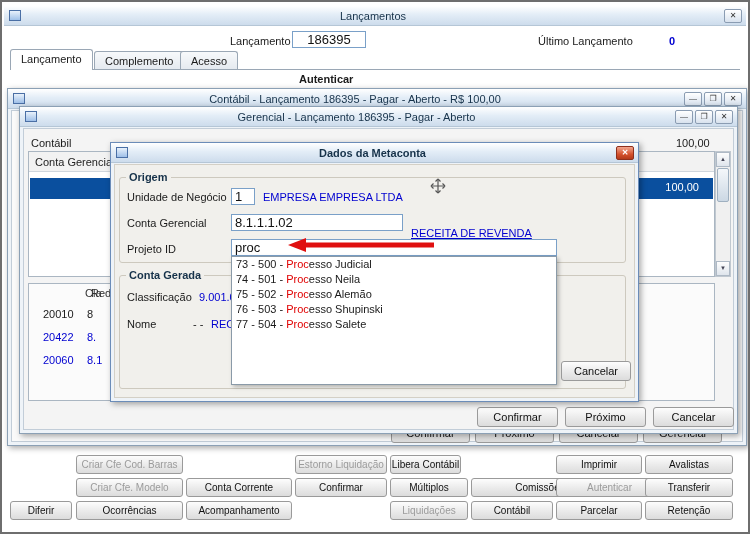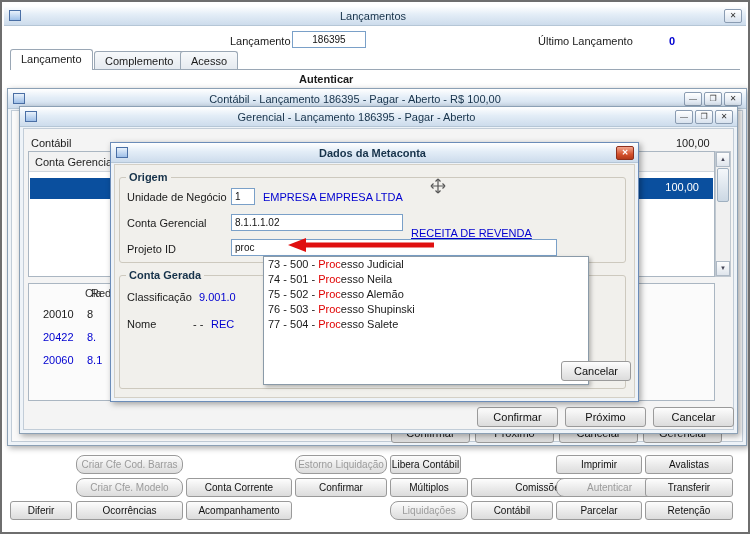--- a/index.html
+++ b/index.html
@@ -19,26 +19,26 @@
   .win-btn { width:18px; height:14px; border:1px solid #8a9cb2; border-radius:2px;
              background:linear-gradient(#ffffff,#d8e2ee); font-size:8px; line-height:12px;
              text-align:center; color:#333; cursor:default; }
   .win-btn.red { background:linear-gradient(#f2a68e,#d4512d 60%,#b33a1a); color:#fff; border-color:#8e2f1c; font-weight:bold; }
   .window-body { position:absolute; left:3px; right:3px; top:21px; bottom:3px; background:#fafafa; border:1px solid #c2cdd8; }
 
   
   .btn { position:absolute; height:20px; line-height:18px; text-align:center;
          background:linear-gradient(#fdfdfd,#eaeaea 55%,#dcdcdc); border:1px solid #9a9a9a;
          border-radius:3px; font-size:11px; color:#111; cursor:default; white-space:nowrap; overflow:hidden; }
-  .btn.disabled { color:#9b9b9b;border-radius:8px; }
+  .btn.disabled { color:#9b9b9b; }
   .fbtn { height:19px; line-height:17px; font-size:10px; }
 
   
   .tinput { position:absolute; height:17px; border:1px solid #7aa0c8; background:#fff;
-            font-family:"Liberation Sans",sans-serif; font-size:10px; padding:4px 3px; color:#111; }
+            font-family:"Liberation Sans",sans-serif; font-size:13px; padding:4px 3px; color:#111; }
 
   .blue { color:#0000d0; }
   .red  { color:#e00000; }
   .bold { font-weight:bold; }
   .lbl  { position:absolute; white-space:nowrap; }
 
   
   .tab { position:absolute; top:49px; height:19px; line-height:18px; padding:0 10px;
          border:1px solid #9aa7b5; border-bottom:none; border-radius:3px 3px 0 0;
          background:linear-gradient(#f7f9fb,#e4e9ef); }
@@ -184,21 +184,21 @@
 
     <div class="groupbox" style="left:8px; top:132px; width:507px; height:114px;">
       <span class="group-label">Conta Gerada</span>
     </div>
     <span class="lbl" style="left:16px; top:148px;">Classificação</span>
     <span class="lbl blue" style="left:88px; top:148px;">9.001.0</span>
     <span class="lbl" style="left:16px; top:175px;">Nome</span>
     <span class="lbl" style="left:82px; top:175px;">- -</span>
     <span class="lbl blue" style="left:100px; top:175px;">REC</span>
 
-    <div class="dropdown" style="left:120px; top:113px; width:326px; height:129px;margin-left:32px;">
+    <div class="dropdown" style="left:120px; top:113px; width:326px; height:129px;">
       <div class="dd-item"><span>73 - 500 - </span><span class="red">Proc</span><span>esso Judicial</span></div>
       <div class="dd-item"><span>74 - 501 - </span><span class="red">Proc</span><span>esso Neila</span></div>
       <div class="dd-item"><span>75 - 502 - </span><span class="red">Proc</span><span>esso Alemão</span></div>
       <div class="dd-item"><span>76 - 503 - </span><span class="red">Proc</span><span>esso Shupinski</span></div>
       <div class="dd-item"><span>77 - 504 - </span><span class="red">Proc</span><span>esso Salete</span></div>
     </div>
 
     <span class="btn" style="left:450px; top:218px; width:70px; z-index:6;">Cancelar</span>
 
     <svg class="annot-arrow" style="left:175px; top:94px; z-index:7;" width="148" height="16" viewBox="0 0 148 16">

